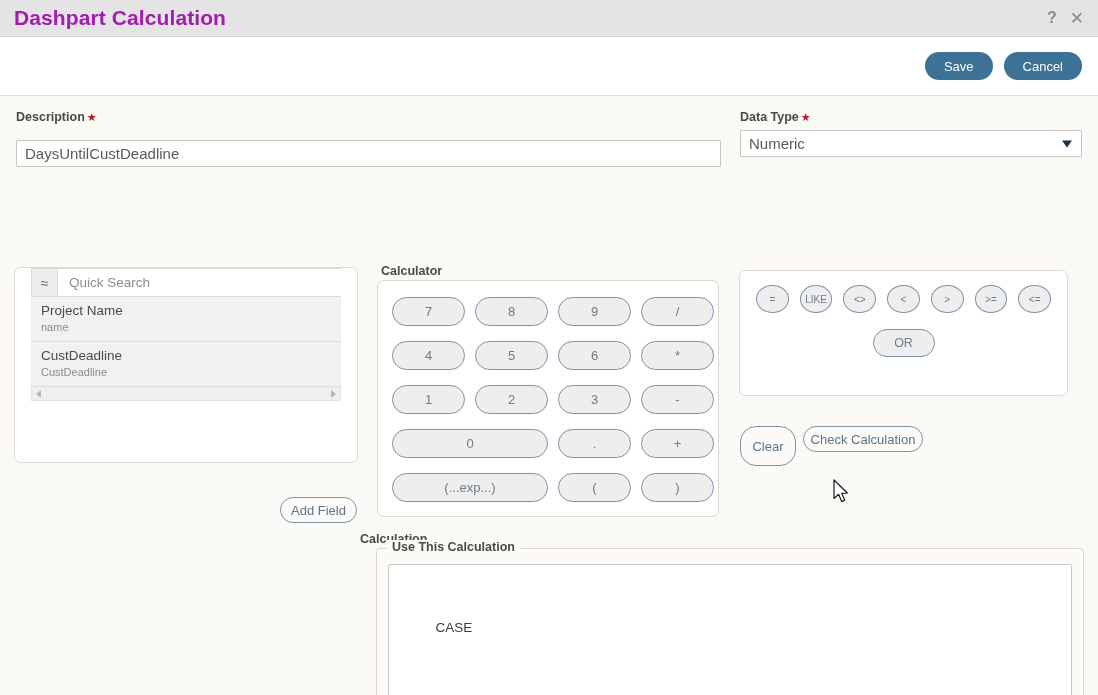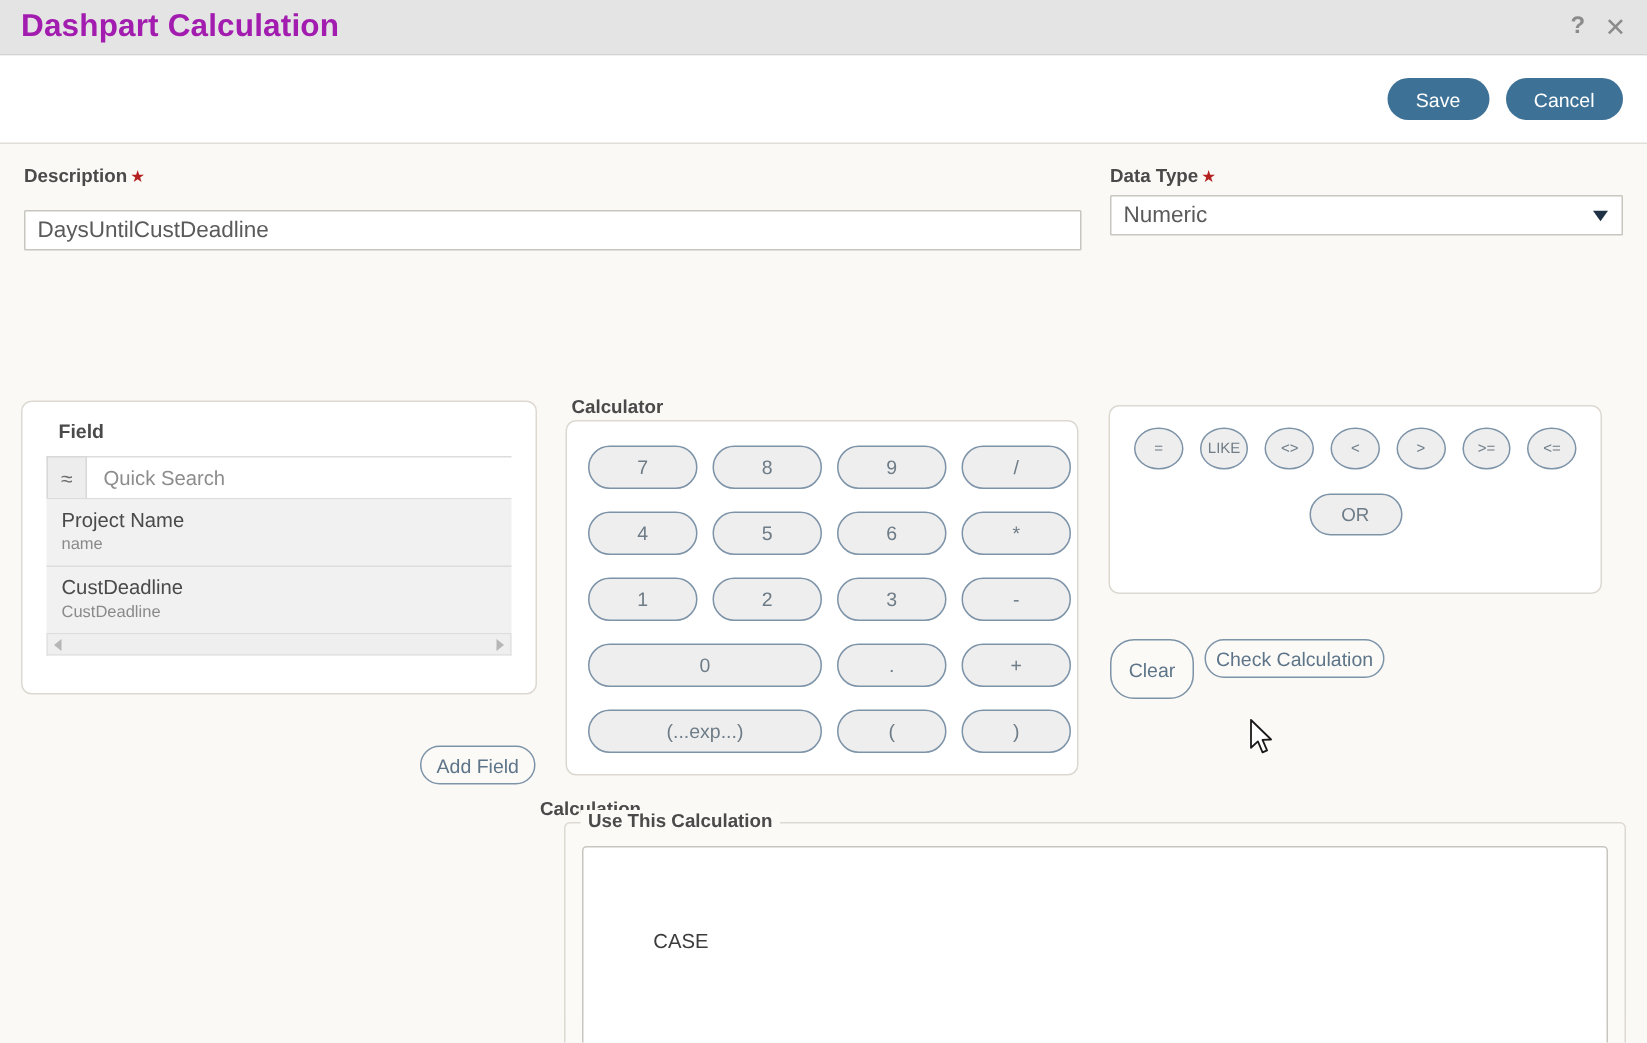--- a/index.html
+++ b/index.html
@@ -325,21 +325,20 @@
     <div style="margin-bottom:6px;">
       <span class="field-label">Data Type</span><span class="req">★</span>
     </div>
     <div class="select-wrap">
       <input class="text-input" readonly="" value="Numeric" style="">
       <span class="select-arrow"></span>
     </div>
   </div>
 
   <div class="card" style="position:absolute; left:14px; top:171px; width:344px; height:196px;">
-    <div class="field-panel-title">Field</div>
     <div class="search-row">
       <div class="search-icon-cell">≈</div>
       <input class="search-input" placeholder="Quick Search" style="">
     </div>
     <div class="field-list">
       <div class="field-item">
         <div class="field-item-name">Project Name</div>
         <div class="field-item-sub">name</div>
       </div>
       <div class="field-item">

